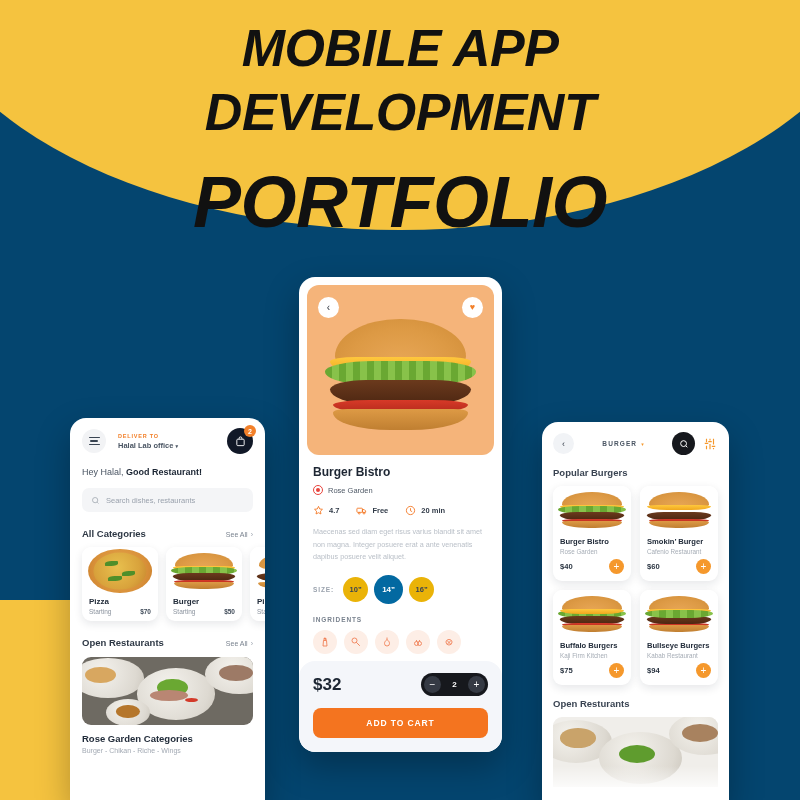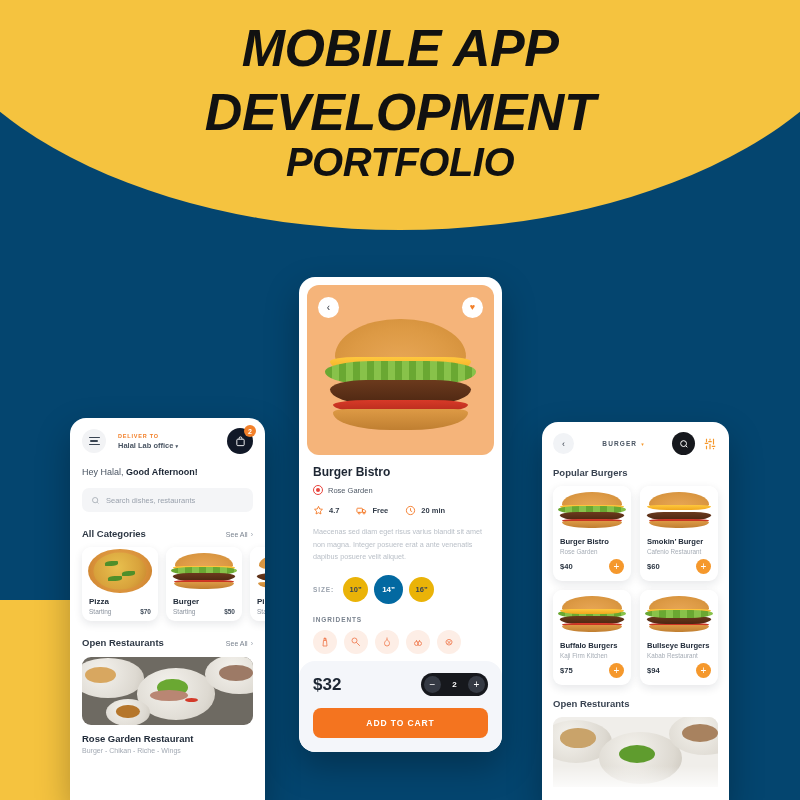--- a/index.html
+++ b/index.html
@@ -45,21 +45,21 @@
   #title-block .tl {
     display: block;
     color: #111111;
     font-weight: 800;
     font-style: italic;
     letter-spacing: -0.5px;
     line-height: 1.0;
   }
   #title-line1 { font-size: 52px; }
   #title-line2 { font-size: 52px; margin-top: 12px; }
-  #title-line3 { font-size: 40px; margin-top: 4px; }
+  #title-line3 { font-size: 72px; margin-top: 28px; }
 
   
   .phone {
     position: absolute;
     background: #ffffff;
     overflow: hidden;
     box-shadow: 0 14px 34px rgba(0,0,0,0.28);
   }
   #phone-left  { left: 70px;  top: 418px; width: 195px; height: 382px; border-radius: 16px 16px 0 0; }
   #phone-center{ left: 299px; top: 277px; width: 203px; height: 475px; border-radius: 16px; z-index: 6; }
@@ -323,21 +323,21 @@
       <div class="lp-cart">
         <svg viewBox="0 0 24 24" fill="none" stroke="#ffffff" stroke-width="2">
           <rect x="4" y="7" width="16" height="14" rx="2"></rect>
             <path d="M9 7V5a3 3 0 0 1 6 0v2"></path>
         </svg>
         <span class="lp-cart-badge">2</span>
       </div>
     </div>
 
     <div class="lp-greet">
-      <span>Hey Halal, </span><b>Good Afternoon!</b>
+      <span>Hey Halal, </span><b>Good Restaurant!</b>
     </div>
 
     <div class="lp-search">
       <svg viewBox="0 0 24 24" fill="none" stroke="#a6adb6" stroke-width="2.3">
         <circle cx="11" cy="11" r="7"></circle>
           <path d="M20 20l-3.5-3.5"></path>
       </svg>
       <span>Search dishes, restaurants</span>
     </div>
 
@@ -414,21 +414,21 @@
         <div class="pl" style="left:72%;top:-4%;width:40%;height:58%"></div>
         <div class="pl" style="left:14%;top:62%;width:26%;height:40%"></div>
         <div class="food-bit" style="left:44%;top:32%;width:18%;height:26%;background:#6aa832"></div>
         <div class="food-bit" style="left:40%;top:48%;width:22%;height:16%;background:#b98673"></div>
         <div class="food-bit" style="left:80%;top:12%;width:20%;height:24%;background:#9d7a66"></div>
         <div class="food-bit" style="left:2%;top:14%;width:18%;height:24%;background:#d8a760"></div>
         <div class="food-bit" style="left:20%;top:70%;width:14%;height:20%;background:#b5762c"></div>
         <div class="food-bit" style="left:60%;top:60%;width:8%;height:6%;background:#d33a2a"></div>
       </div>
     </div>
-    <div class="lp-rest-name">Rose Garden Restaurant</div>
+    <div class="lp-rest-name">Rose Garden Categories</div>
     <div class="lp-rest-tags">Burger - Chikan - Riche - Wings</div>
   </div>
   <div class="fade-bottom"></div>
 </div>
 
 <div class="phone" id="phone-center">
 
   <div id="cp-hero">
     <div class="burger-art" style="background:transparent;left:4%;top:8%;width:92%;height:84%;position:absolute">
       <div class="bun-top"></div>

